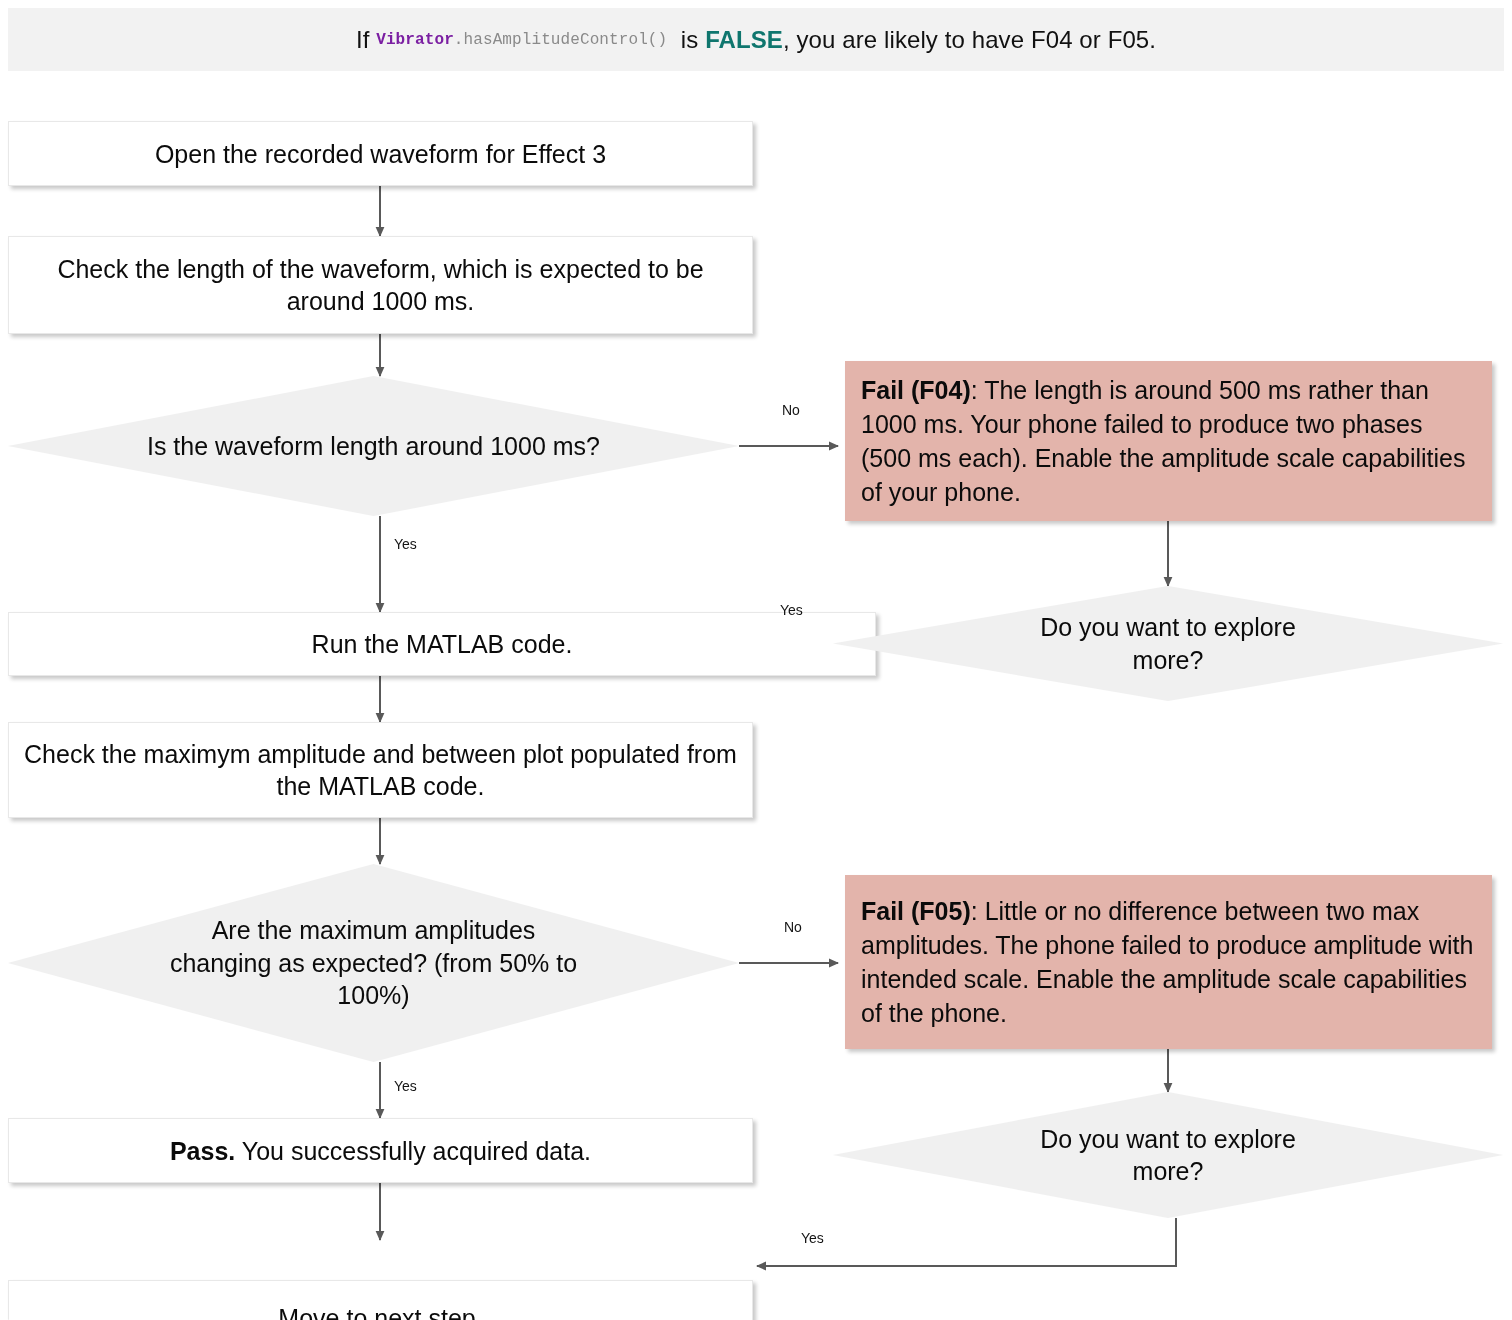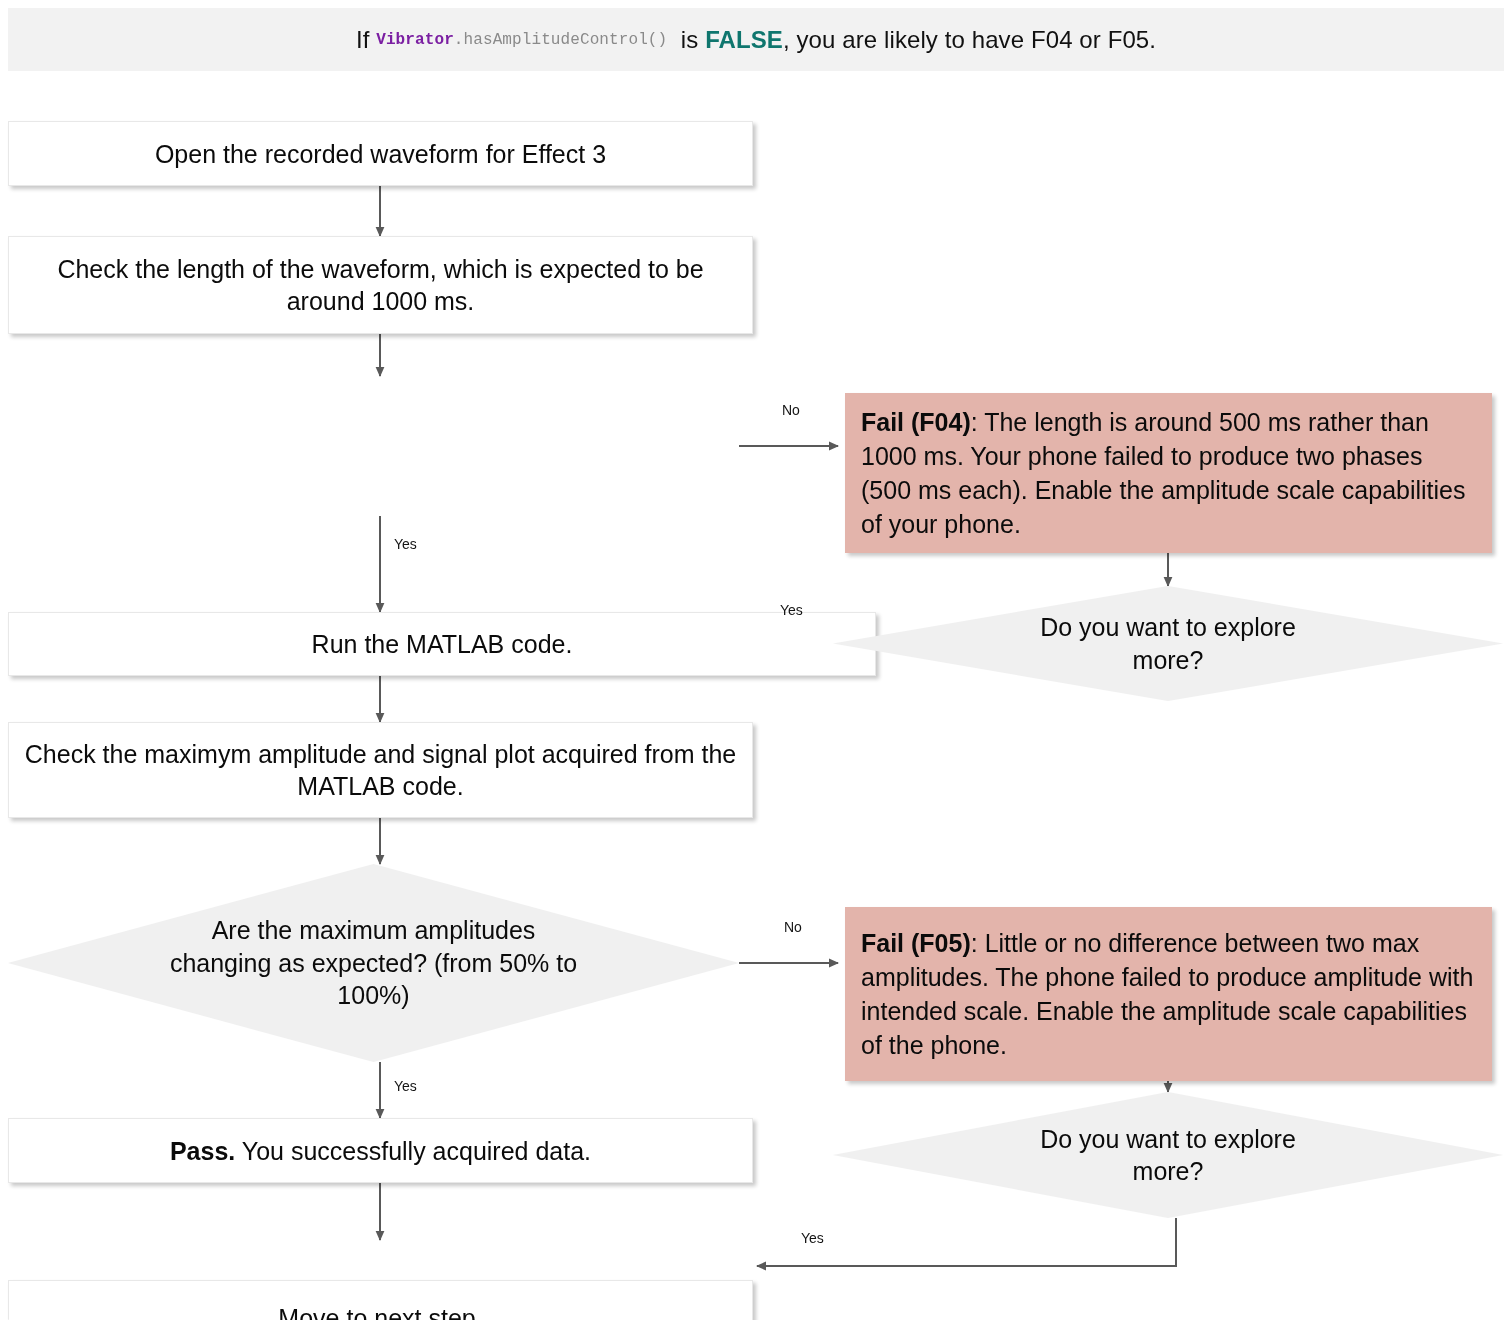--- a/index.html
+++ b/index.html
@@ -76,21 +76,20 @@
     box-sizing: border-box;
     background: #e3b4ab;
     box-shadow: 3px 3px 4px rgba(0,0,0,0.22);
     display: flex;
     align-items: center;
     text-align: left;
     font-size: 25px;
     color: #0b0b0b;
     line-height: 1.37;
     padding: 8px 16px;
-    margin-top: 32px;
   }
   .fail .b { font-weight: bold; }
 
   
   .diamond-wrap {
     position: absolute;
   }
   .diamond-shape {
     position: absolute;
     inset: 0;
@@ -177,27 +176,31 @@
   </svg>
 
   <div class="node" style="left:8px; top:121px; width:745px; height:65px;">
     <span>Open the recorded waveform for Effect 3</span>
   </div>
 
   <div class="node" style="left:8px; top:236px; width:745px; height:98px;">
     <span>Check the length of the waveform, which is expected to be around 1000 ms.</span>
   </div>
 
+  <div class="diamond-wrap" style="left:8px; top:376px; width:731px; height:140px;">
+    <div class="diamond-shape"></div>
+    <div class="diamond-label">Is the waveform length around 1000 ms?</div>
+  </div>
 
   <div class="node" style="left:8px; top:612px; width:868px; height:64px;">
     <span>Run the MATLAB code.</span>
   </div>
 
   <div class="node" style="left:8px; top:722px; width:745px; height:96px;">
-    <span>Check the maximym amplitude and signal plot acquired from the MATLAB code.</span>
+    <span>Check the maximym amplitude and between plot populated from the MATLAB code.</span>
   </div>
 
   <div class="diamond-wrap" style="left:8px; top:864px; width:731px; height:198px;">
     <div class="diamond-shape"></div>
     <div class="diamond-label" style="padding:0 150px;">
         <span>Are the maximum amplitudes changing as expected? (from 50% to 100%)</span>
       </div>
   </div>
 
   <div class="node" style="left:8px; top:1118px; width:745px; height:65px;">

